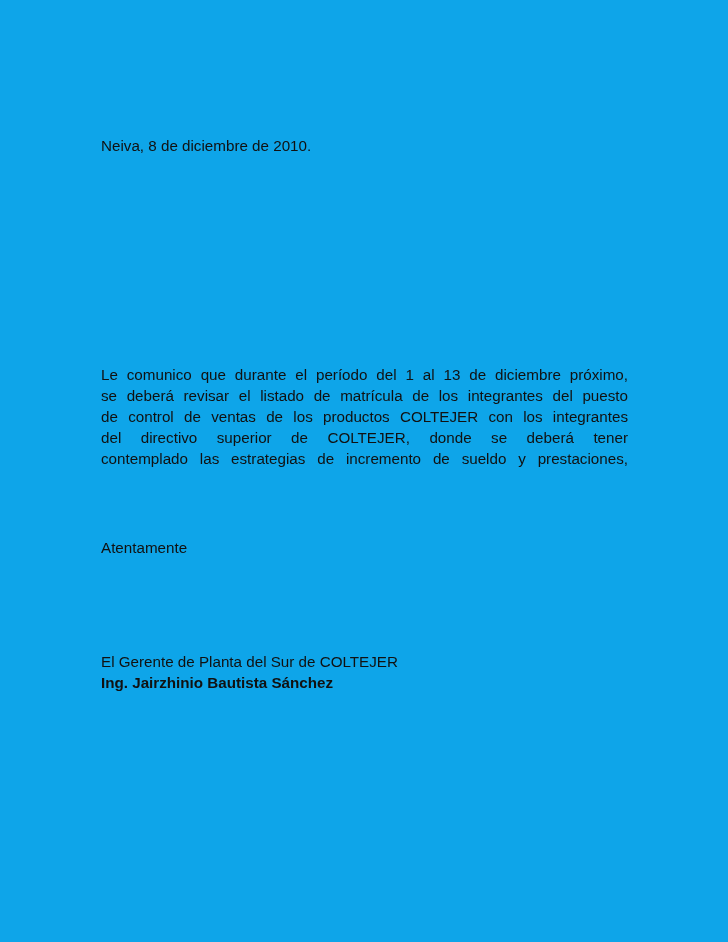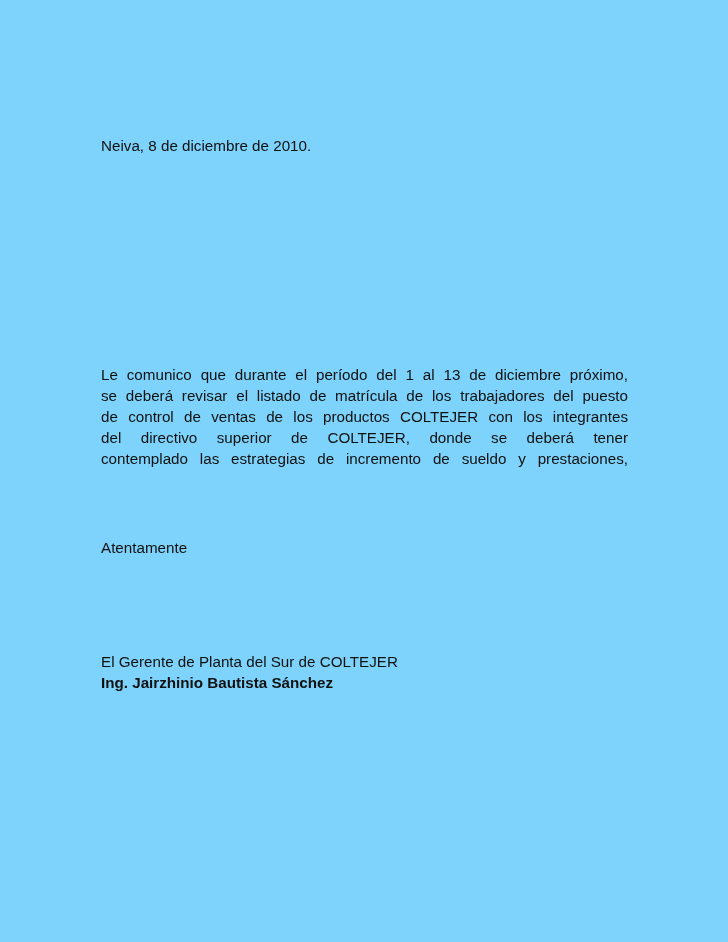--- a/index.html
+++ b/index.html
@@ -13,21 +13,21 @@
       position: relative;
       overflow: hidden;
       font-family: "Liberation Sans", sans-serif;
       color: #111111;
       font-size: 15.2px;
     }
     .page {
       position: absolute;
       left: 0; top: 0;
       width: 728px; height: 942px;
-      background: #7dd3fc;
+      background: #0ea5e9;
     }
     .line {
       position: absolute;
       left: 101px;
       white-space: nowrap;
       line-height: 20px;
     }
     .bold { font-weight: normal; }
     .date { top: 136px; }
     .recipient { position: absolute; left: 101px; top: 232px; }
@@ -56,21 +56,21 @@
 </head>
 <body>
 
 <div class="page">
 
   <div class="line date">Neiva, 8 de diciembre de 2010.</div>
 
 
   <div class="body-text">
     <span class="jl">Le comunico que durante el período del 1 al 13 de diciembre próximo,</span>
-    <span class="jl">se deberá revisar el listado de matrícula de los trabajadores del puesto</span>
+    <span class="jl">se deberá revisar el listado de matrícula de los integrantes del puesto</span>
     <span class="jl">de control de ventas de los productos COLTEJER con los integrantes</span>
     <span class="jl">del directivo superior de COLTEJER, donde se deberá tener</span>
     <span class="jl">contemplado las estrategias de incremento de sueldo y prestaciones,</span>
   </div>
 
   <div class="line closing">Atentamente</div>
 
   <div class="line sign1"><span>El </span><span class="bold">Gerente</span><span> de Planta del Sur de </span><span class="bold">COLTEJER</span></div>
 
   <div class="line sign2">Ing. Jairzhinio Bautista Sánchez</div>

